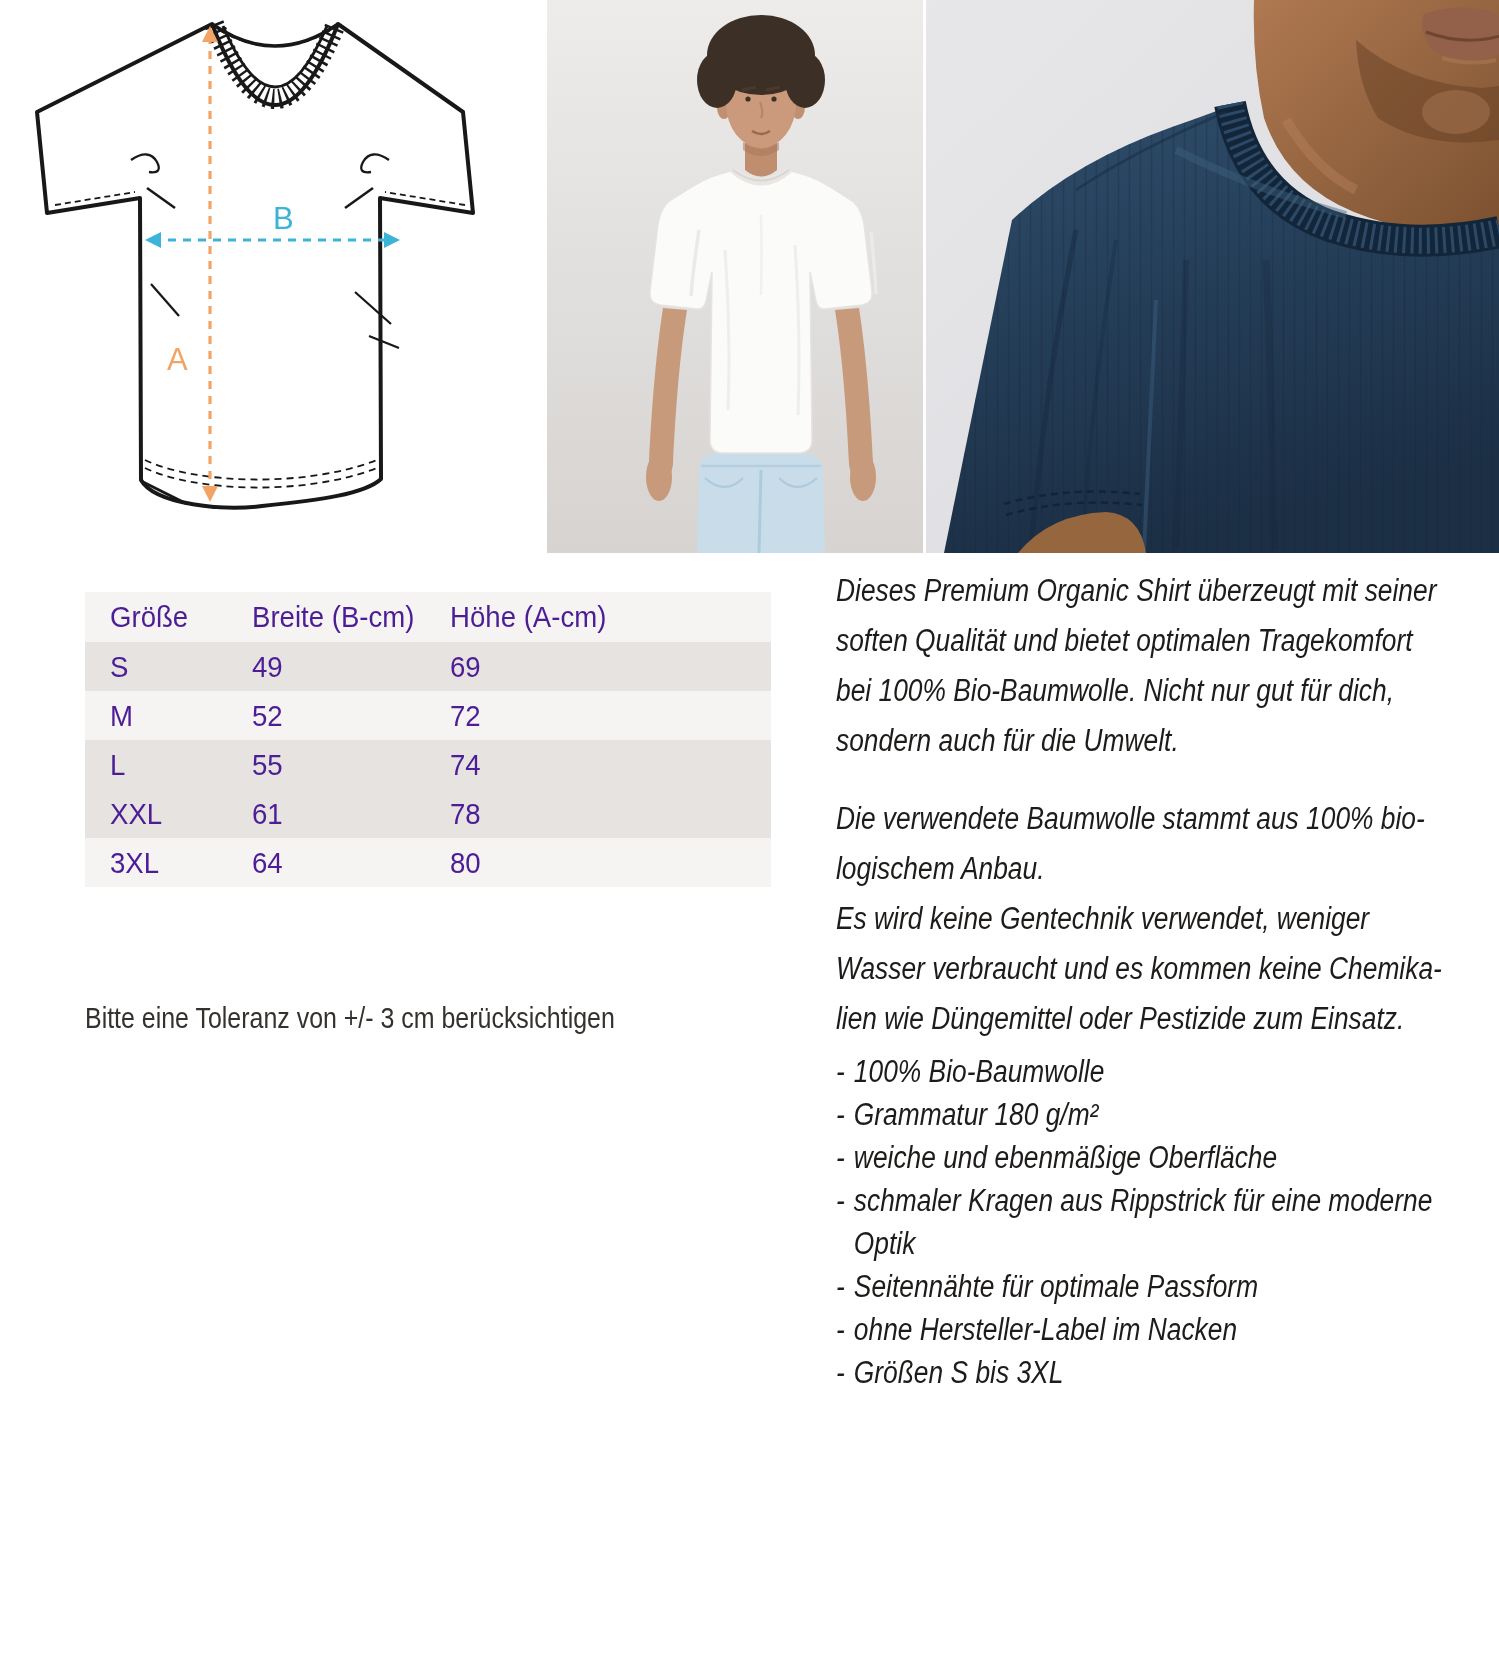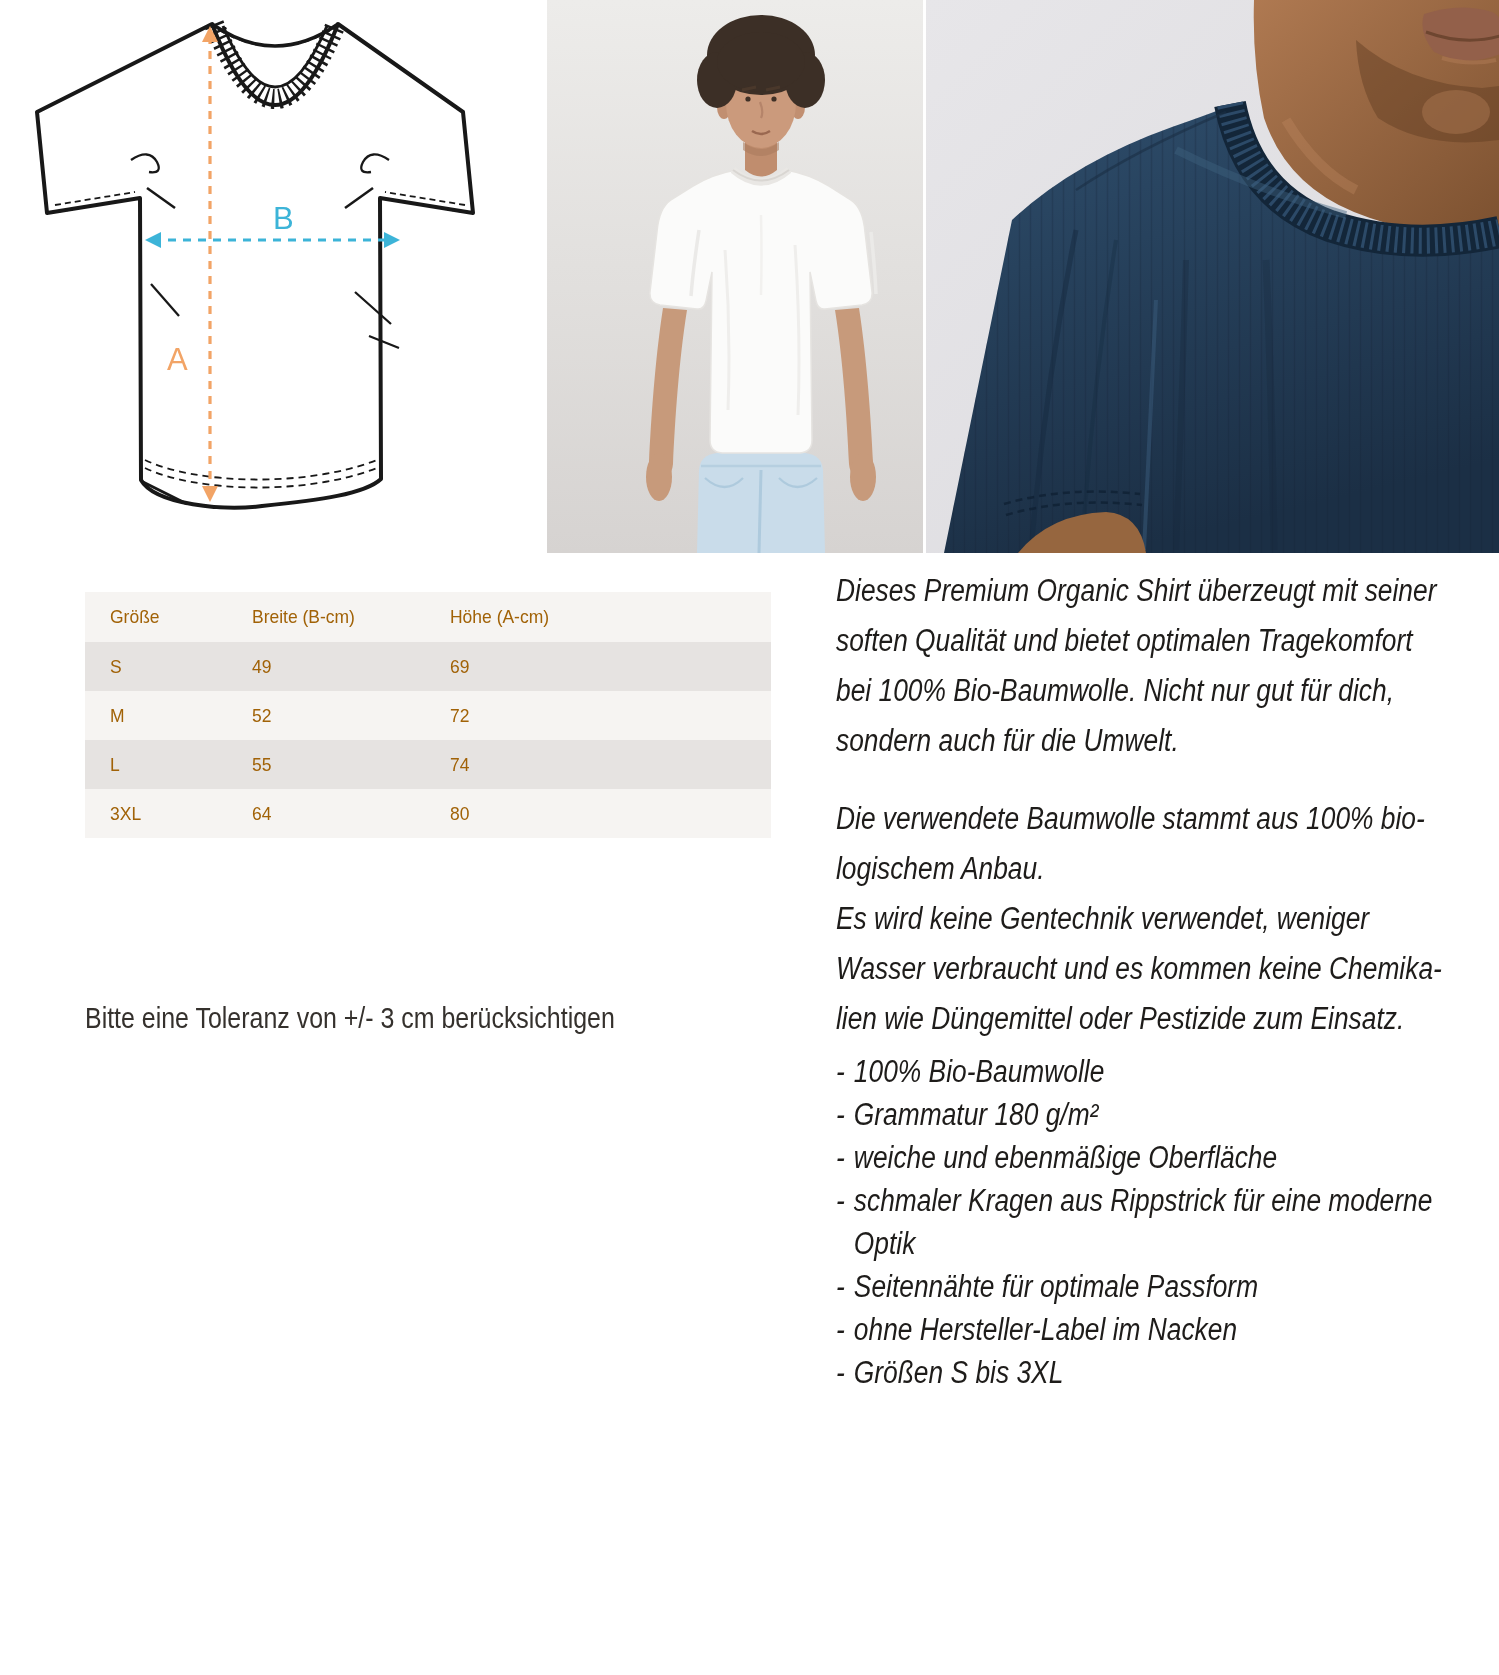--- a/index.html
+++ b/index.html
@@ -6,21 +6,21 @@
   body{width:1499px;height:1675px;background:#ffffff;font-family:"Liberation Sans", sans-serif;}
   .page{position:relative;width:1499px;height:1675px;background:#ffffff;overflow:hidden;}
 
   
   .diagram{position:absolute;left:25px;top:2px;width:470px;height:518px;}
   .photo{position:absolute;top:0;height:553px;overflow:hidden;}
   .photo-model{left:547px;width:376px;}
   .photo-detail{left:926px;width:573px;}
 
   
-  .size-table{position:absolute;left:85px;top:592px;width:686px;font-size:19px;color:#a16207;}
+  .size-table{position:absolute;left:85px;top:592px;width:686px;font-size:30px;color:#4c1d95;}
   .size-row{position:relative;height:49px;}
   .size-row.head{height:50px;background:#f6f4f2;}
   .size-row.dark{background:#e6e3e1;}
   .size-row.light{background:#f6f4f2;}
   .size-row span{position:absolute;top:50%;transform:translateY(-50%) scaleX(0.92);transform-origin:0 50%;white-space:nowrap;}
   .size-row .c1{left:25px;}
   .size-row .c2{left:167px;}
   .size-row .c3{left:365px;}
 
   .tolerance{position:absolute;left:85px;top:1000px;font-size:29px;color:#35312d;line-height:36px;white-space:nowrap;transform:scaleX(0.86);transform-origin:0 0;}
@@ -208,20 +208,25 @@
         <div class="size-row light">
       <span class="c1">M</span>
       <span class="c2">52</span>
       <span class="c3">72</span>
     </div>
         <div class="size-row dark">
       <span class="c1">L</span>
       <span class="c2">55</span>
       <span class="c3">74</span>
     </div>
+        <div class="size-row dark">
+      <span class="c1">XXL</span>
+      <span class="c2">61</span>
+      <span class="c3">78</span>
+    </div>
         <div class="size-row light">
       <span class="c1">3XL</span>
       <span class="c2">64</span>
       <span class="c3">80</span>
     </div>
       </div>
   </div>
 
   <div class="tolerance">Bitte eine Toleranz von +/- 3 cm berücksichtigen</div>
 

